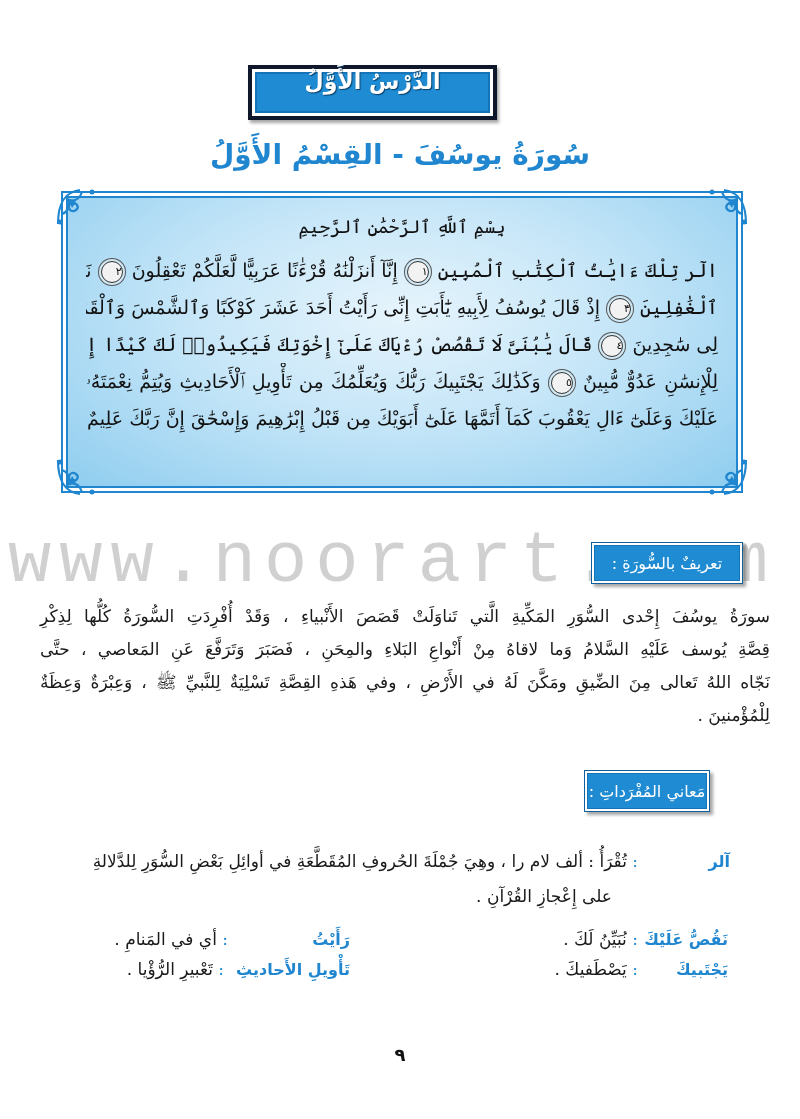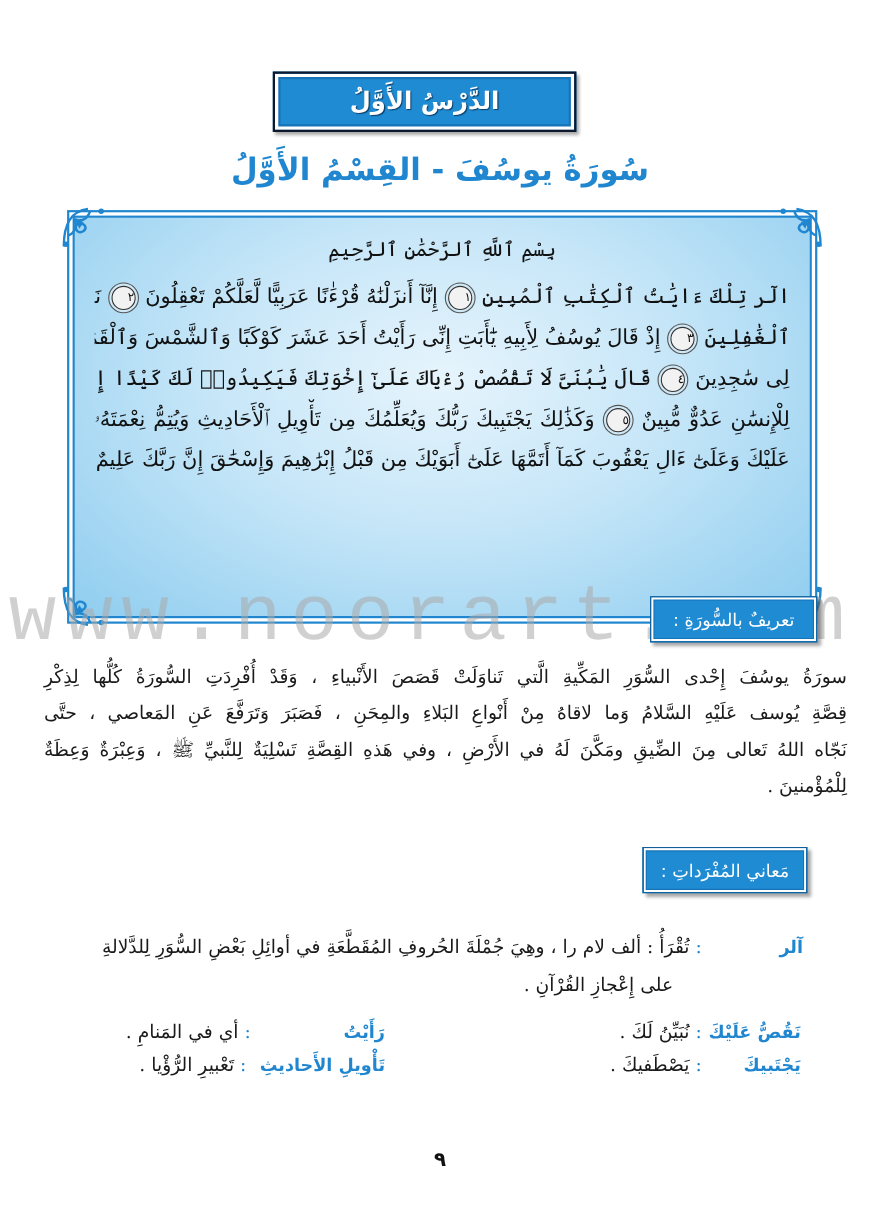--- a/index.html
+++ b/index.html
@@ -1,35 +1,35 @@
 <!DOCTYPE html>
 <html><head>
   <meta charset="utf-8">
   <style>
     * { box-sizing: border-box; margin: 0; padding: 0; }
     html, body { width: 800px; height: 1119px; background: #ffffff; overflow: hidden; }
     body { position: relative; font-family: "DejaVu Serif", serif; color: #1a1a1a; direction: rtl; }
 
     .lesson-badge {
-      position: absolute; left: 248px; top: 65px; width: 276px; height: 55px;
-      background: #1f8bd3; border: 2px solid #0f172a;
+      position: absolute; left: 248px; top: 65px; width: 249px; height: 55px;
+      background: #1f8bd3; border: 4px solid #0f172a;
       box-shadow: inset 0 0 0 3px #ffffff, inset 0 0 0 5px #1673b8, 2px 3px 3px rgba(0,0,0,0.35);
-      display: flex; align-items: center; justify-content: center;
+      display: flex; justify-content: center;
     }
     .lesson-badge span {
       color: #ffffff; font-family: "DejaVu Sans", sans-serif; font-size: 22px; font-weight: bold;
       text-shadow: 1px 1px 1px #0a3d66;
     }
     .surah-title {
       position: absolute; left: 200px; top: 138px; width: 400px; text-align: center;
       color: #1f86cf; font-family: "DejaVu Sans", sans-serif; font-size: 28px; font-weight: bold;
     }
 
     .quran-frame {
-      position: absolute; left: 66px; top: 196px; width: 672px; height: 366px;
+      position: absolute; left: 66px; top: 196px; width: 672px; height: 292px;
       background: radial-gradient(ellipse at 50% 40%, #e6f4fc 0%, #c6e6f8 45%, #8fcdef 100%);
       border: 2px solid #1f86cf;
       box-shadow: 0 0 0 3px #ffffff, 0 0 0 5px #1f86cf;
     }
     .corner { position: absolute; width: 46px; height: 46px; }
     .corner.tl { left: -14px; top: -14px; }
     .corner.tr { right: -14px; top: -14px; transform: scaleX(-1); }
     .corner.bl { left: -14px; bottom: -14px; transform: scaleY(-1); }
     .corner.br { right: -14px; bottom: -14px; transform: scale(-1,-1); }
 
@@ -59,21 +59,21 @@
     .section-badge {
       position: absolute; height: 42px;
       background: #1f8bd3; border: 1px solid #0f5f9c;
       box-shadow: inset 0 0 0 2px #ffffff, inset 0 0 0 3px #1673b8, 3px 3px 3px rgba(0,0,0,0.35);
       display: flex; align-items: center; justify-content: center;
     }
     .section-badge span {
       color: #ffffff; font-family: "DejaVu Sans", sans-serif; font-size: 16px;
     }
     .badge-intro { left: 578px; top: 542px; width: 152px; margin-left: 13px; }
-    .badge-vocab { left: 584px; top: 770px; width: 150px; }
+    .badge-vocab { left: 584px; top: 770px; width: 126px; }
 
     .intro-text {
       position: absolute; left: 40px; right: 30px; top: 600px;
       font-size: 17px; line-height: 33px; text-align: justify; color: #1a1a1a;
     }
     .intro-line { display: block; white-space: nowrap; text-align: justify; text-align-last: justify; }
     .intro-line.last { text-align-last: right; }
 
     .vocab-row { position: absolute; font-size: 17px; line-height: 26px; white-space: nowrap; }
     .term { color: #1f86cf; font-family: "DejaVu Sans", sans-serif; font-weight: bold; font-size: 16px; }

